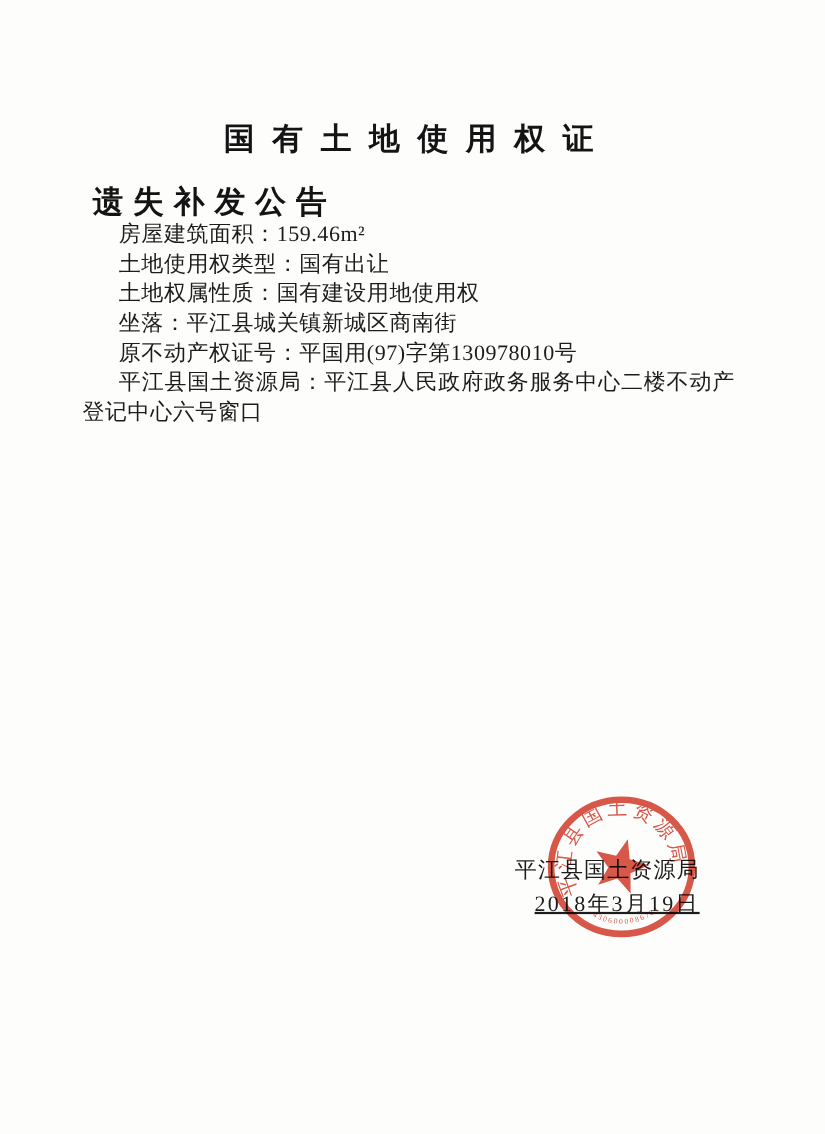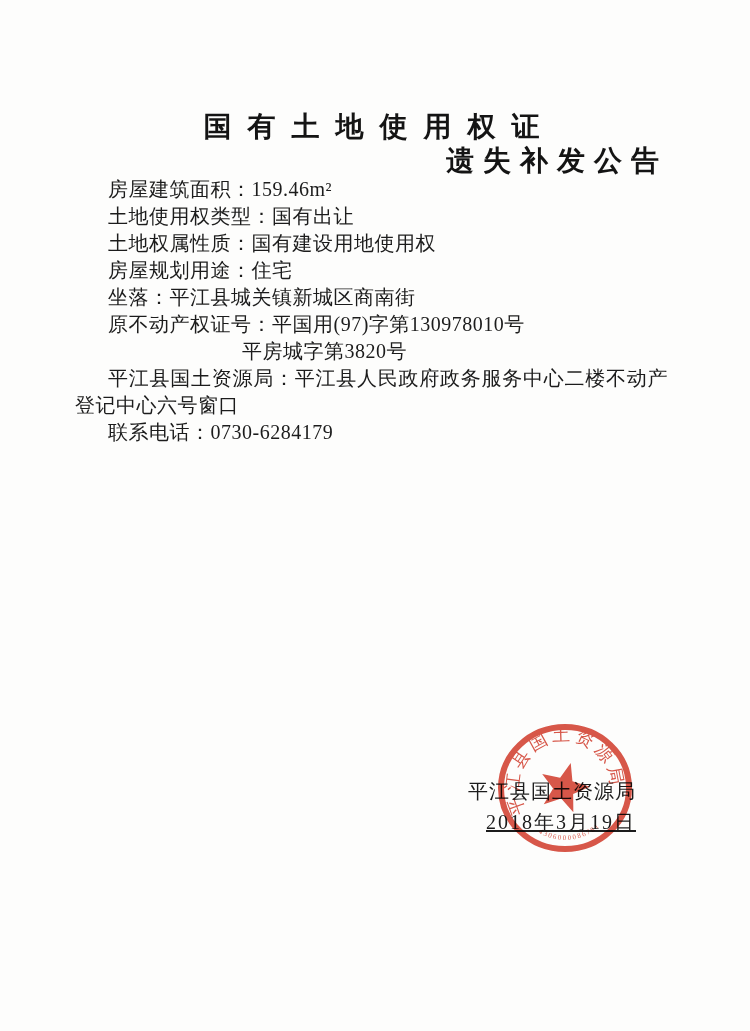--- a/index.html
+++ b/index.html
@@ -16,23 +16,23 @@
   .content{
     position:absolute;left:75px;top:0;width:593px;
   }
   .title-line1{
     margin:112px 0 0 0;
     font-size:28px;line-height:30px;font-weight:bold;
     text-align:center;letter-spacing:16px;text-indent:16px;
     color:#141414;white-space:nowrap;
   }
   .title-line2{
-    margin:4px 0 0 0;
+    margin:28px 0 0 0;
     font-size:28px;line-height:30px;font-weight:bold;
-    text-align:right;letter-spacing:9px;text-indent:9px;
+    text-align:left;letter-spacing:9px;text-indent:9px;
     color:#141414;white-space:nowrap;
   }
   .doc-number{
     margin-top:8px;
     font-size:19px;line-height:22px;
     text-align:right;letter-spacing:1px;
   }
   .body-para{
     margin:2px 0 0 0;
     font-size:21px;line-height:27px;letter-spacing:0.6px;
@@ -78,34 +78,27 @@
     <div class="detail-row">
       <span>房屋建筑面积：</span><span>159.46m²</span>
     </div>
     <div class="detail-row">
       <span>土地使用权类型：</span><span>国有出让</span>
     </div>
     <div class="detail-row">
       <span>土地权属性质：</span><span>国有建设用地使用权</span>
     </div>
     <div class="detail-row">
-      <span>房屋规划用途：</span><span>住宅</span>
-    </div>
-    <div class="detail-row">
       <span>坐落：</span><span>平江县城关镇新城区商南街</span>
     </div>
     <div class="detail-row">
       <span>原不动产权证号：</span><span>平国用(97)字第130978010号</span>
     </div>
-    <div class="detail-cont">平房城字第3820号</div>
     <div class="detail-row">
       <span>平江县国土资源局：</span><span>平江县人民政府政务服务中心二楼不动产登记中心六号窗口</span>
-    </div>
-    <div class="detail-row">
-      <span>联系电话：</span><span>0730-6284179</span>
     </div>
 
   </div>
 
   <div class="signature">
     <div>平江县国土资源局</div>
     <div class="sig-date">2018年3月19日</div>
   </div>
 
   <svg class="seal" width="160" height="160" viewBox="0 0 160 160">

